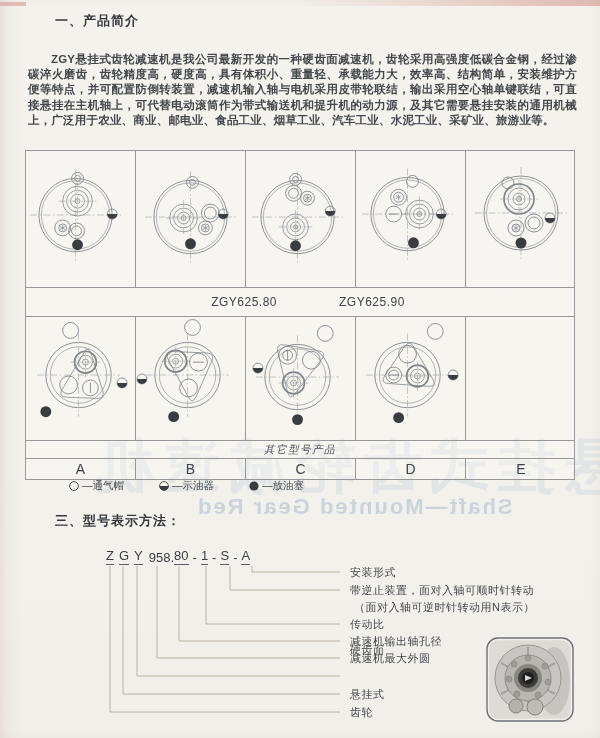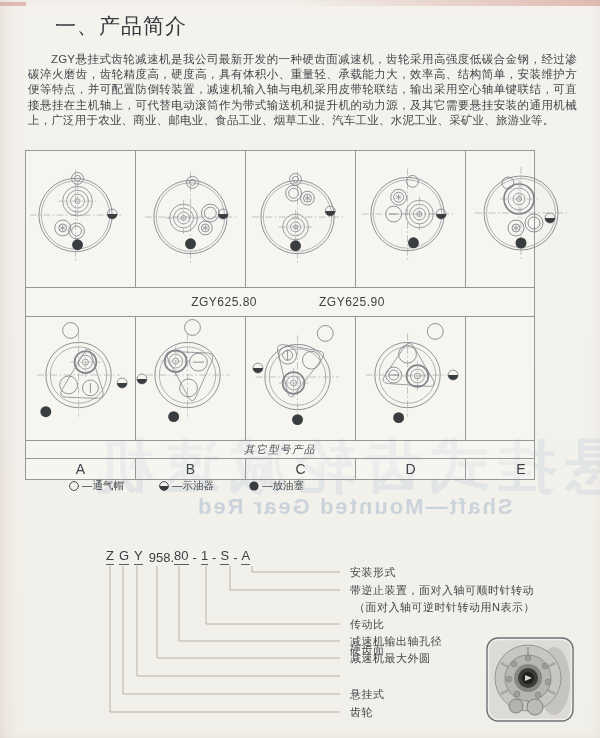--- a/index.html
+++ b/index.html
@@ -13,30 +13,30 @@
     box-shadow:inset 14px 0 22px -16px rgba(190,160,150,.45), inset -6px 0 14px -10px rgba(180,170,160,.35);}
   .streak-tr{position:absolute;top:0;right:0;width:310px;height:6px;
     background:linear-gradient(to left,rgba(205,120,110,.45),rgba(205,140,120,.15) 70%,transparent);}
   .streak-tl{position:absolute;top:2px;left:0;width:26px;height:4px;background:rgba(200,110,100,.4);}
 
   
   .wm{position:absolute;pointer-events:none;transform:scaleX(-1);white-space:nowrap;font-weight:bold;}
   .wm-cn{left:86px;top:428px;font-size:58px;letter-spacing:9px;color:rgba(135,158,196,.15);}
   .wm-en{left:196px;top:494px;font-size:22px;letter-spacing:2px;color:rgba(112,142,182,.30);}
 
-  .h-sec{position:absolute;font-size:21px;font-weight:normal;color:#34383c;letter-spacing:1px;}
+  .h-sec{position:absolute;font-size:13px;font-weight:bold;color:#34383c;letter-spacing:1px;}
   #h1{left:55px;top:12px;}
   #h2{left:55px;top:127px;}
   #h3{left:55px;top:512px;}
 
   .intro{position:absolute;left:28px;top:40px;width:549px;font-size:11.5px;line-height:15.4px;
-    text-align:justify;text-indent:2em;color:#43474b;letter-spacing:.2px;}
+    text-align:justify;text-indent:2em;color:#43474b;letter-spacing:.2px;font-weight:bold;}
 
   
-  .itable{position:absolute;left:25px;top:150px;width:510px;height:330px;
+  .itable{position:absolute;left:25px;top:150px;width:550px;height:330px;
     border:1px solid #97979a;box-sizing:border-box;background:rgba(252,251,248,.35);}
   .trow{display:grid;grid-template-columns:repeat(5,110px);box-sizing:border-box;}
   .trow .cell{border-right:1px solid #97979a;box-sizing:border-box;position:relative;}
   .trow .cell:last-child{border-right:none;}
   .row1{height:136px;}
   .row2{height:123px;}
   .band{box-sizing:border-box;border-top:1px solid #97979a;border-bottom:1px solid #97979a;
     display:flex;align-items:center;justify-content:center;}
   .band1{height:30px;font-size:12px;color:#3e4246;gap:62px;padding-left:16px;letter-spacing:.5px;}
   .band2{height:19px;font-size:10.5px;color:#4a4e52;letter-spacing:1.5px;font-style:italic;}
@@ -343,20 +343,21 @@
       <span>—示油器</span>
     </div>
     <div class="li">
       <svg width="12" height="12" viewBox="0 0 12 12">
         <circle cx="6" cy="6" r="4.6" fill="#3a3d40"></circle>
       </svg>
       <span>—放油塞</span>
     </div>
   </div>
 
+  <div class="h-sec" id="h3">三、型号表示方法：</div>
 
   <div class="code">
     <span class="u mr5">Z</span>
     <span class="u mr5">G</span>
     <span class="u mr6">Y</span>
     <span>958.</span>
     <span class="u mr4">80</span>
     <span class="mr4">-</span>
     <span class="u mr4">1</span>
     <span class="mr4">-</span>

